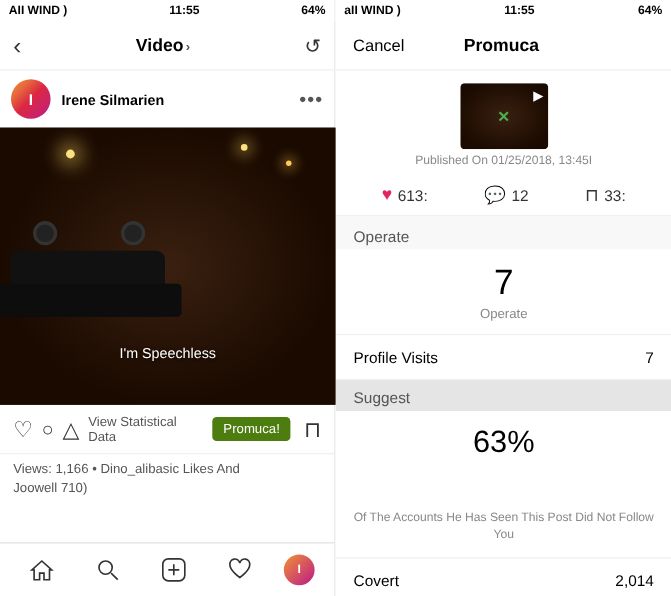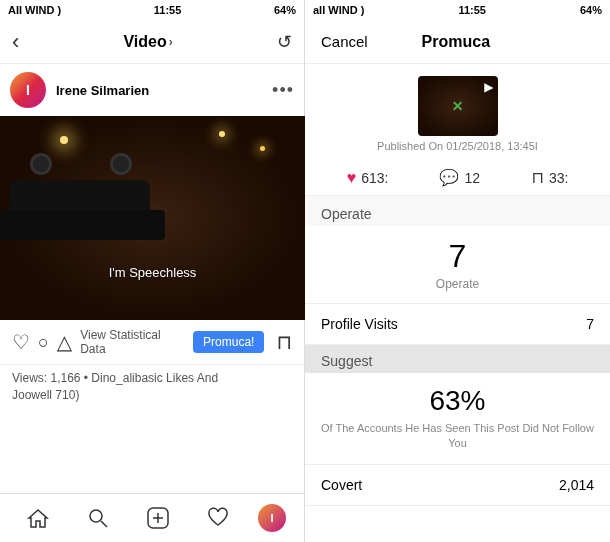--- a/index.html
+++ b/index.html
@@ -95,21 +95,21 @@
     }
 
     .more-dots {
       font-size: 18px;
       color: #555;
       letter-spacing: 1px;
     }
 
     .video-container {
       width: 305px;
-      height: 204px;
+      height: 252px;
       background: #1a0a00;
       position: relative;
       overflow: hidden;
       flex-shrink: 0;
     }
 
     .video-bg {
       width: 100%;
       height: 100%;
       background: radial-gradient(ellipse at center, #3a2010 0%, #1a0a00 70%);
@@ -210,21 +210,21 @@
     }
 
     .stat-btn {
       font-size: 20px;
       color: #333;
       cursor: pointer;
     }
 
     .promo-btn {
       margin-left: auto;
-      background: #3b82f6;
+      background: #4d7c0f;
       color: #fff;
       border-radius: 4px;
       padding: 4px 10px;
       font-size: 12px;
       font-weight: 500;
     }
 
     .views-row {
       padding: 5px 12px;
       font-size: 12px;
@@ -428,20 +428,21 @@
       font-size: 14px;
       color: #555;
     }
 
     .percentage-section {
       display: flex;
       flex-direction: column;
       align-items: center;
       padding: 12px 16px;
       border-bottom: 1px solid #eee;
+      gap: 42px;
     }
 
     .pct-number {
       font-size: 28px;
       font-weight: 400;
       color: #000;
     }
 
     .pct-desc {
       font-size: 11px;

